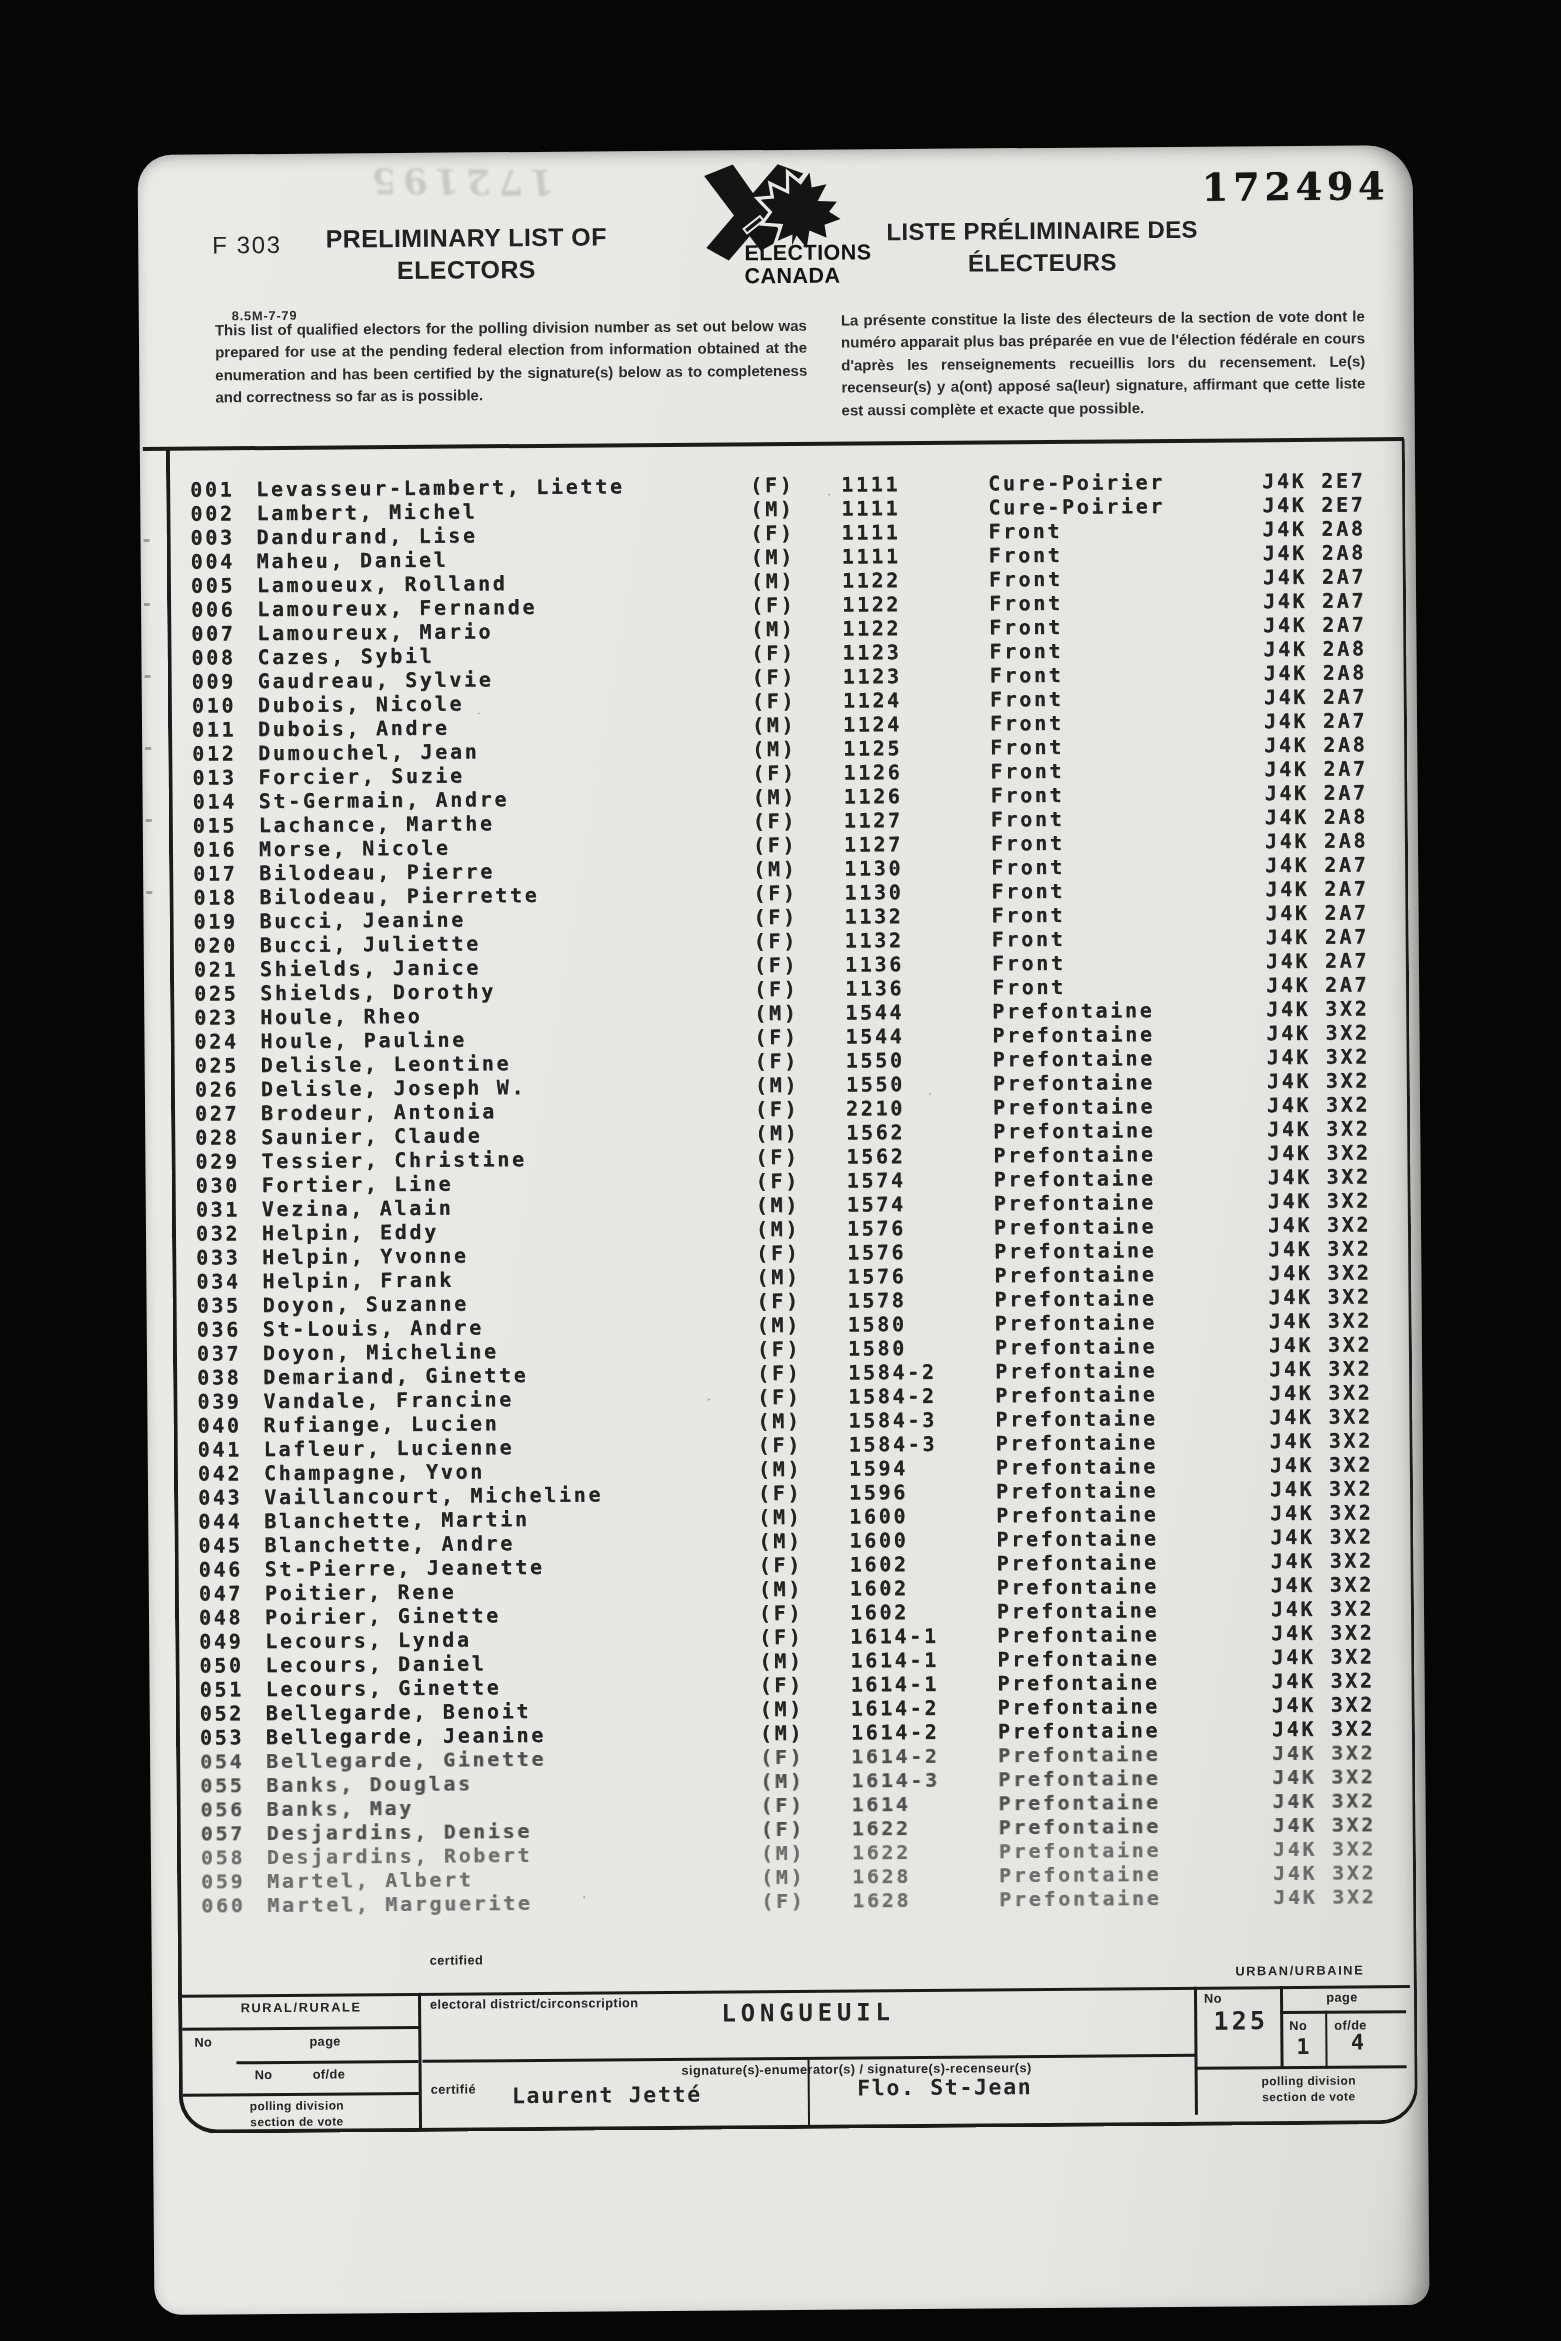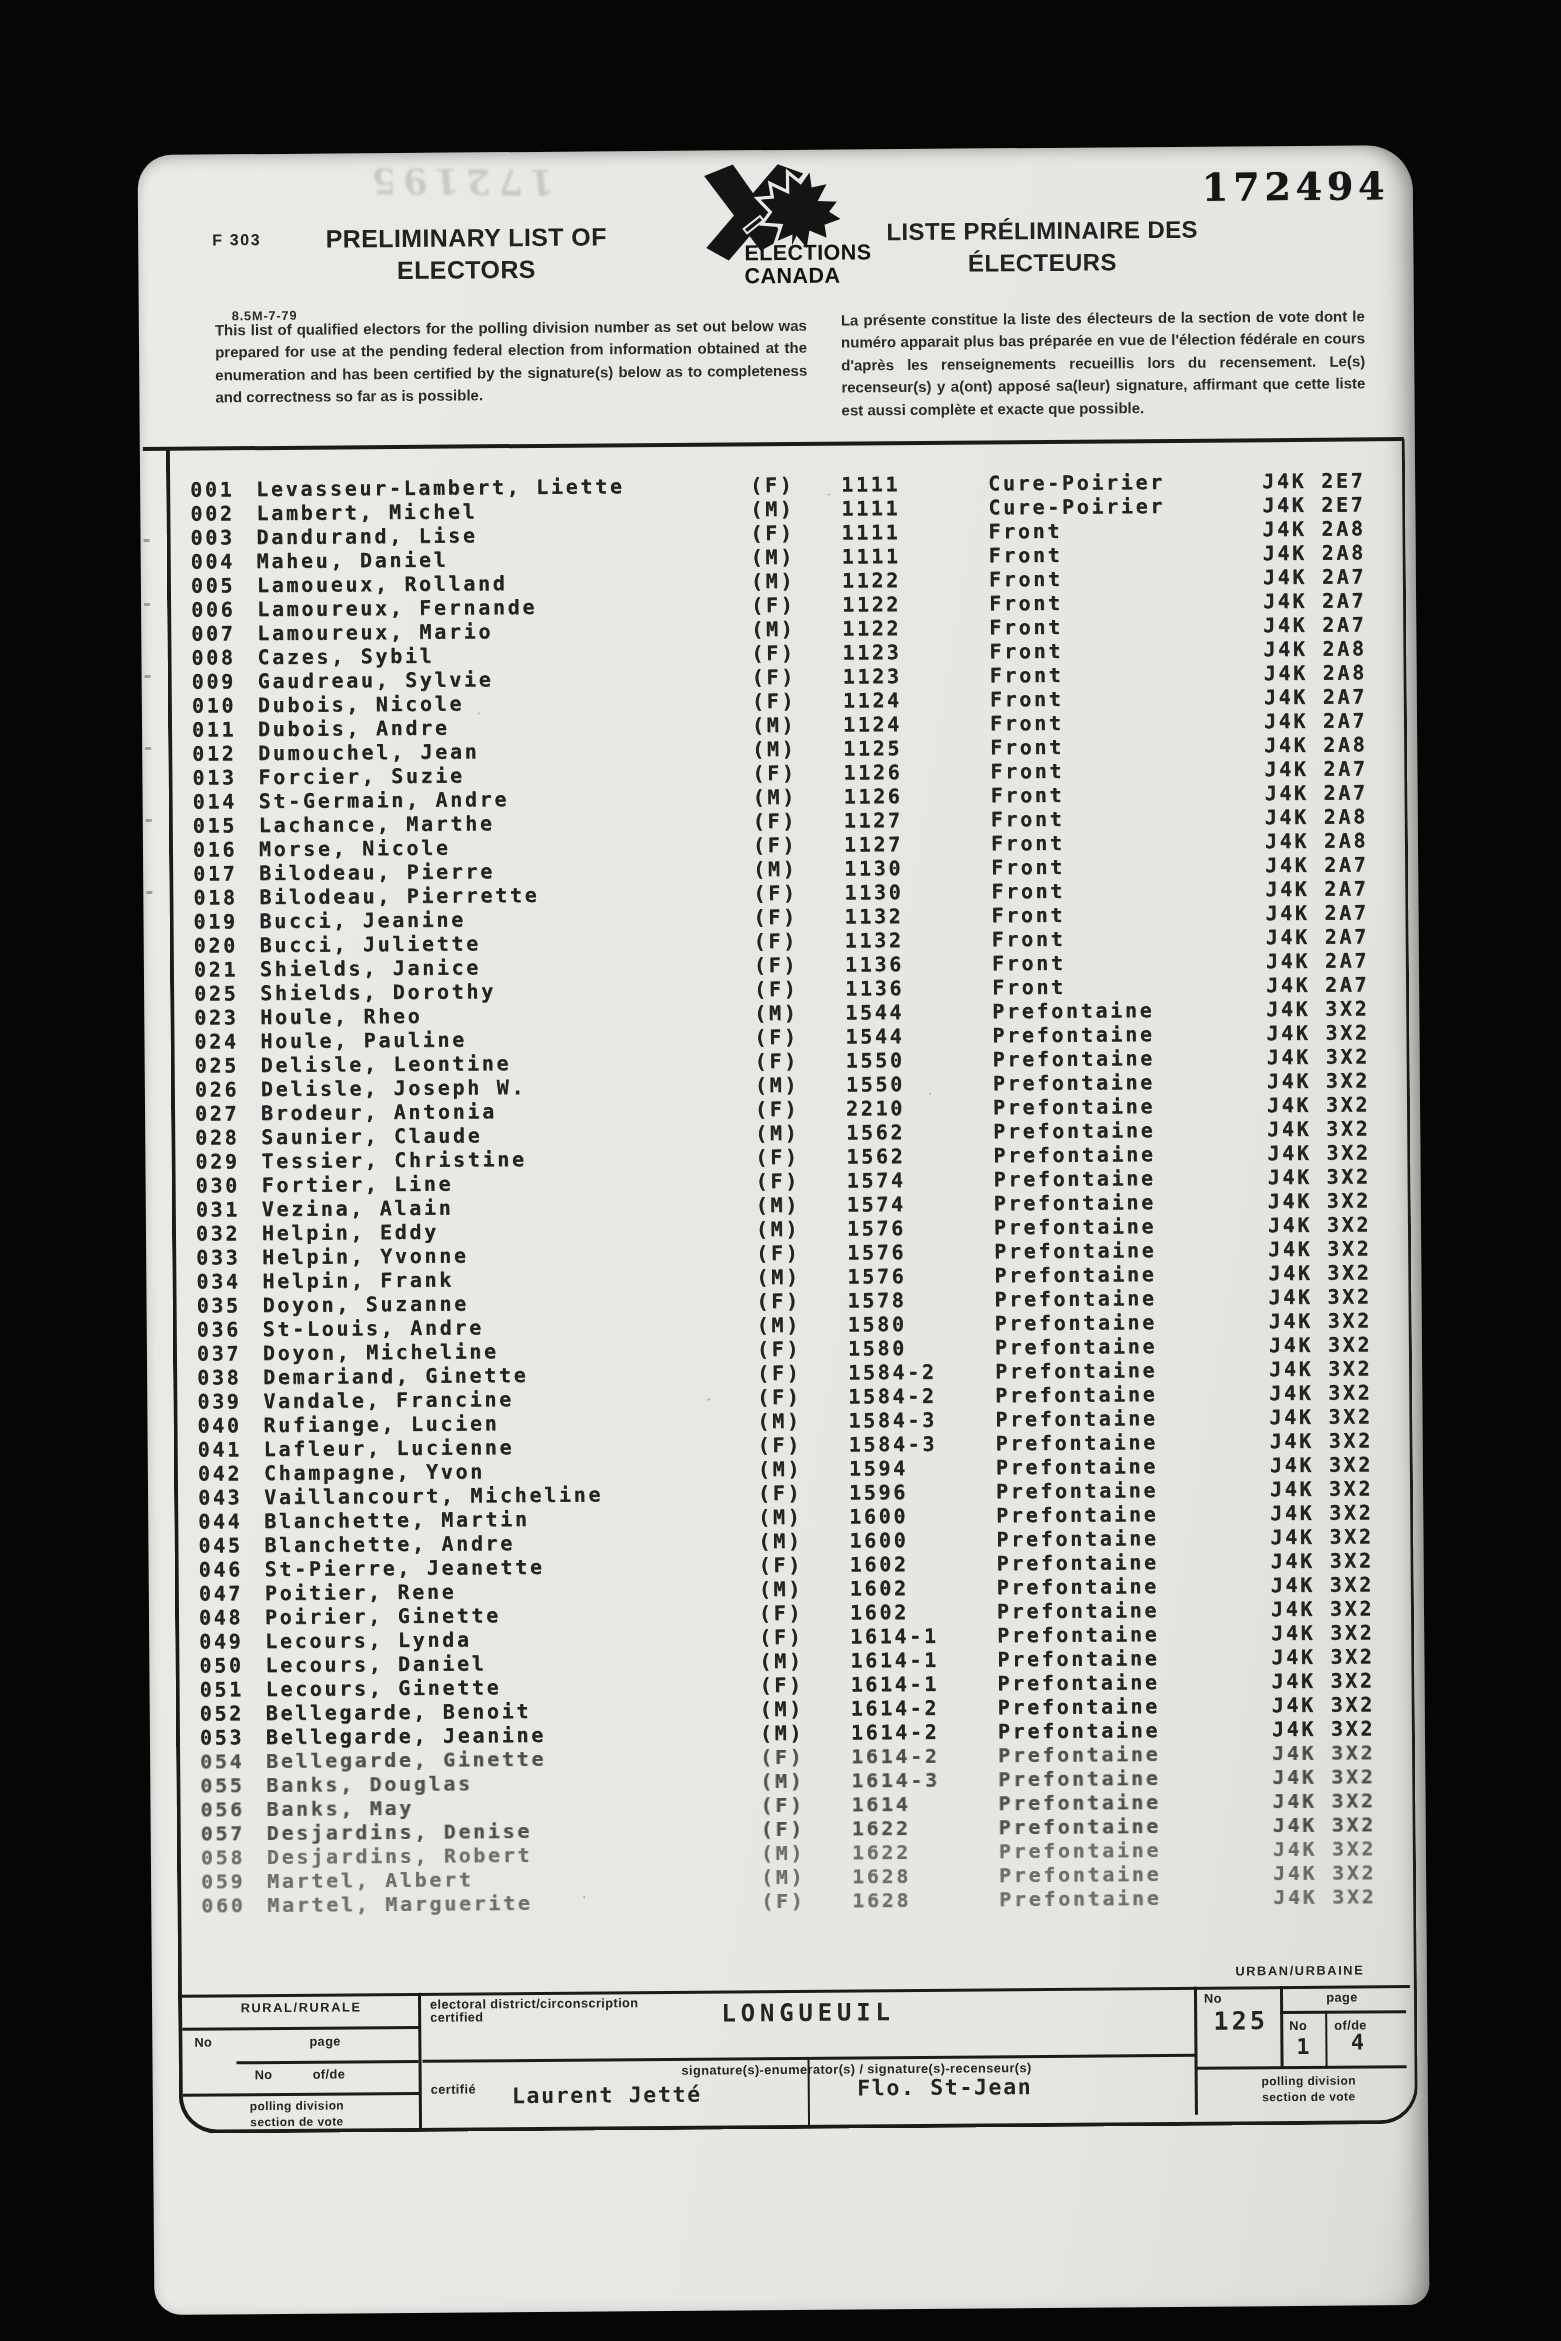--- a/index.html
+++ b/index.html
@@ -21,21 +21,21 @@
     color:#1d1d1d;
   }
   .abs{position:absolute;}
   
   .ghost-stamp{
     left:160px;top:8px;width:256px;
     font-family:"DejaVu Serif",serif;font-weight:bold;font-size:35px;letter-spacing:7.2px;
     color:#4a4a48;opacity:.20;filter:blur(1px);
     transform:rotate(181deg) skewX(6deg);
   }
-  .form-number{left:74px;top:77px;font-size:16px;font-weight:bold;letter-spacing:1.6px;color:#242424;}
+  .form-number{left:74px;top:77px;font-size:24px;font-weight:normal;letter-spacing:1.6px;color:#242424;}
   .print-code{left:93px;top:154px;font-size:12.8px;font-weight:bold;letter-spacing:0.8px;color:#2c2c2c;}
   .title-en{left:172px;top:69px;width:312px;text-align:center;
     font-size:25px;font-weight:bold;letter-spacing:0.4px;line-height:32px;color:#222;}
   .title-fr{left:744px;top:67px;width:320px;text-align:center;
     font-size:24px;font-weight:bold;letter-spacing:0.4px;line-height:32px;color:#222;}
   .serial-stamp{left:1064px;top:17.6px;
     font-family:"DejaVu Serif",serif;font-weight:bold;font-size:38px;letter-spacing:4.8px;color:#161616;
     text-shadow:0 0 0.8px #111;}
   .logo-box{left:560px;top:11.2px;width:168px;height:128px;}
   .logo-text{left:560px;top:91px;font-size:21.6px;font-weight:bold;letter-spacing:0.4px;line-height:23px;color:#141414;margin-left:46px;}
@@ -614,21 +614,21 @@
   <div class="abs rule" style="left:84px;top:1907px;width:182px;height:3.2px;"></div>
   <div class="abs f-label" style="left:102px;top:1913px;">No</div>
   <div class="abs f-label" style="left:160px;top:1913px;">of/de</div>
   <div class="abs rule" style="left:30px;top:1939px;width:237px;height:3.2px;"></div>
   <div class="abs f-small" style="left:48px;top:1945px;width:192px;text-align:center;">polling division</div>
   <div class="abs f-small" style="left:48px;top:1961px;width:192px;text-align:center;">section de vote</div>
 
   <div class="abs f-label" style="left:278px;top:1844px;">electoral district/circonscription</div>
   <div class="abs mono district-value">LONGUEUIL</div>
   <div class="abs rule" style="left:270px;top:1907px;width:773px;height:3.2px;"></div>
-  <div class="abs f-label" style="left:278px;top:1857px;">certified</div>
+  <div class="abs f-label" style="left:278px;top:1800px;">certified</div>
   <div class="abs f-label" style="left:278px;top:1929px;">certifié</div>
   <div class="abs f-label" style="left:432px;top:1912px;width:544px;text-align:center;">signature(s)-enumerator(s) / signature(s)-recenseur(s)</div>
   <div class="abs mono signature-1">Laurent Jetté</div>
   <div class="abs rule" style="left:655px;top:1910px;width:2.4px;height:66px;"></div>
   <div class="abs mono signature-2">Flo. St-Jean</div>
 
   <div class="abs f-label" style="left:1044px;top:1817px;width:208px;text-align:center;letter-spacing:1.6px;">URBAN/URBAINE</div>
   <div class="abs rule" style="left:1128px;top:1840px;width:3.2px;height:83px;"></div>
   <div class="abs f-label" style="left:1052px;top:1844px;">No</div>
   <div class="abs mono urban-no-value">125</div>

